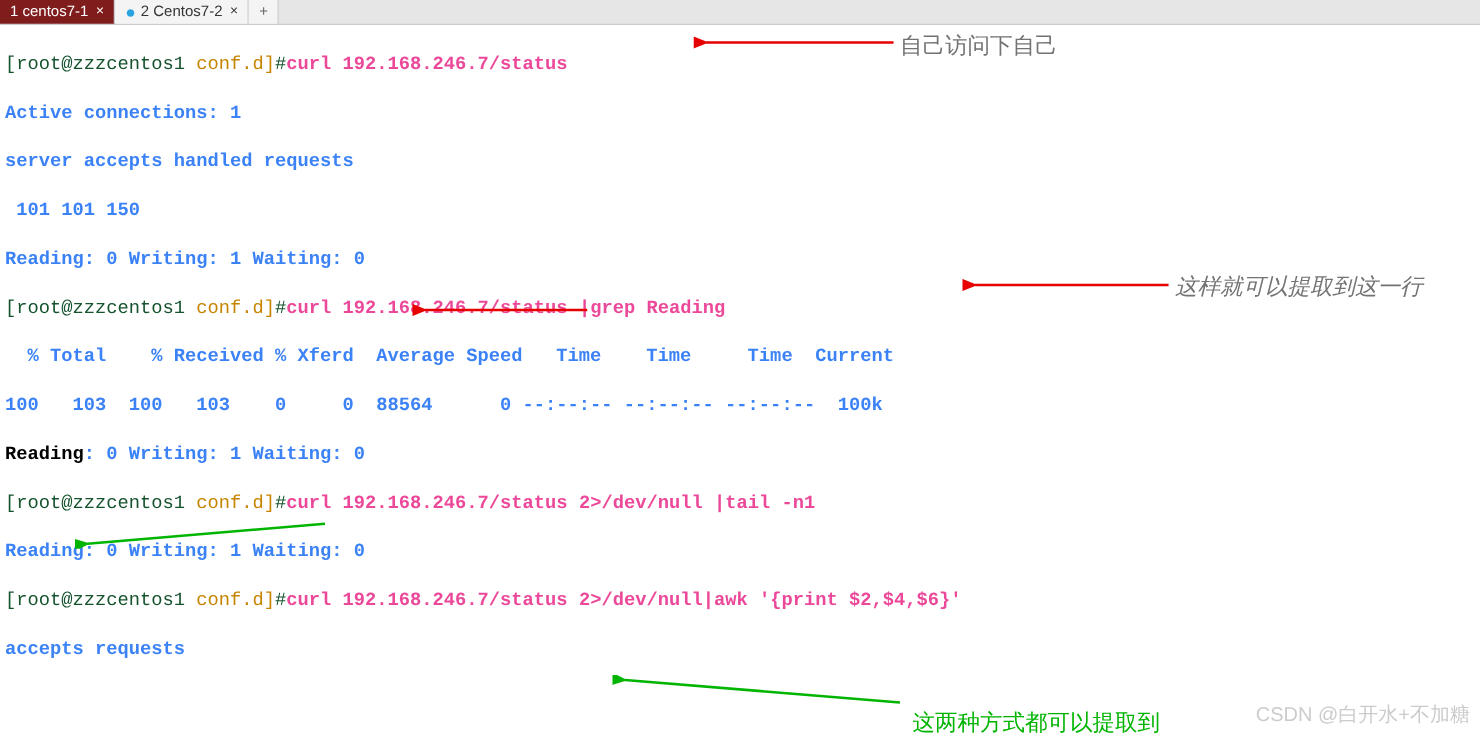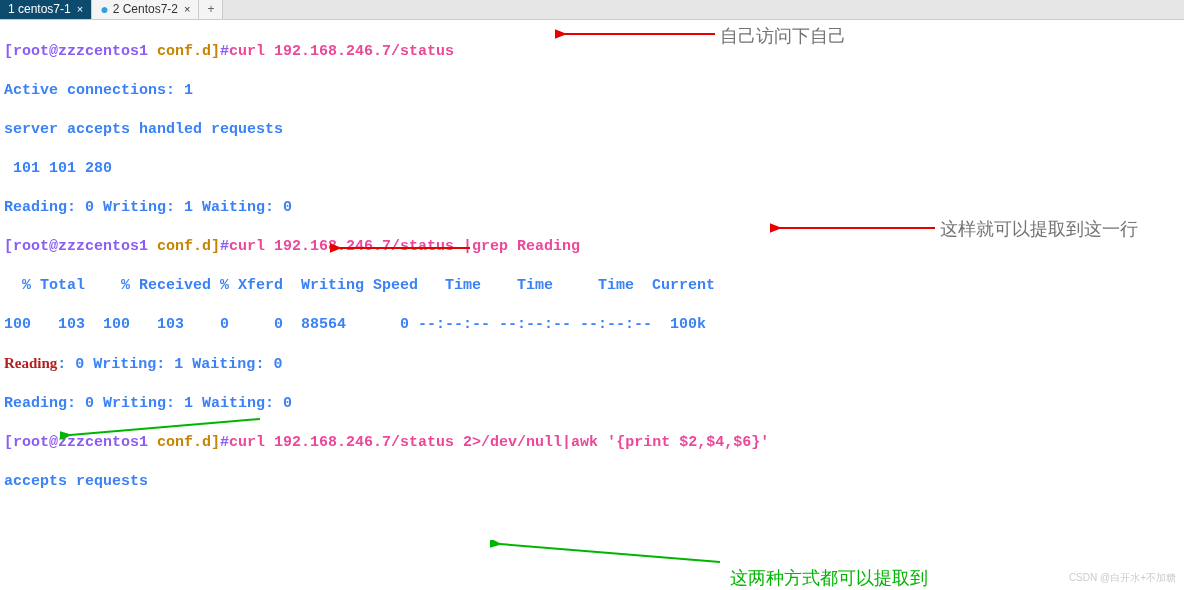--- a/index.html
+++ b/index.html
@@ -22,52 +22,52 @@
     font-size: 12px;
   }
   .tab {
     display: flex;
     align-items: center;
     padding: 0 8px;
     height: 100%;
     border-right: 1px solid #ccc;
     cursor: pointer;
   }
-  .tab.active { background: #0c4a6e; color: #fff; }
+  .tab.active { background: #7f1d1d; color: #fff; }
   .tab .close { margin-left: 6px; font-size: 11px; }
   .tab.inactive { background: #f4f4f4; color: #333; }
   .dot { color: #2aa3e0; margin-right: 4px; font-size: 14px; }
   .newtab {
     width: 24px; text-align: center; cursor: pointer;
     background: #f4f4f4; color: #666;
   }
   .term {
     padding: 2px 4px;
     white-space: pre;
     font-weight: bold;
   }
-  .prompt-user { color: #8b5cf6; font-weight: bold; text-align: right; }
-  .prompt-path { color: #c68400; font-weight: bold; }
+  .prompt-user { color: #14532d; font-weight: normal; text-align: right; }
+  .prompt-path { color: #c68400; font-weight: normal; }
   .cmd { color: #ec4899; font-weight: bold; }
   .out { color: #3b82f6; font-weight: bold; }
-  .hl { color: #b91c1c; font-weight: bold; font-family: Liberation Serif, serif; }
+  .hl { color: #000000; font-weight: bold; }
   .annotation {
     position: absolute;
     color: #737373;
     font-family: "SimSun","Microsoft YaHei",sans-serif;
     font-size: 18px;
     font-weight: normal;
   }
   .annotation.green { color: #00b400; }
   .watermark {
     position: absolute;
     right: 8px;
     bottom: 6px;
     color: #ccc;
-    font-size: 10px;
+    font-size: 16px;
     font-family: Arial,sans-serif;
   }
   svg.arrow { position: absolute; }
 </style>
 </head>
 <body>
 
 <div class="tabbar">
   <div class="tab active">
     <span>1 centos7-1</span>
@@ -78,38 +78,39 @@
     <span>2 Centos7-2</span>
     <span class="close">×</span>
   </div>
   <div class="tab newtab">+</div>
 </div>
 
 <div class="term">
 <div><span class="prompt-user">[root@zzzcentos1 </span><span class="prompt-path">conf.d]</span><span class="prompt-user">#</span><span class="cmd">curl 192.168.246.7/status</span></div>
 <div class="out">Active connections: 1 </div>
 <div class="out">server accepts handled requests</div>
-<div class="out"> 101 101 280 </div>
+<div class="out"> 101 101 150 </div>
 <div class="out">Reading: 0 Writing: 1 Waiting: 0 </div>
 <div><span class="prompt-user">[root@zzzcentos1 </span><span class="prompt-path">conf.d]</span><span class="prompt-user">#</span><span class="cmd">curl 192.168.246.7/status |grep Reading</span></div>
-<div class="out">  % Total    % Received % Xferd  Writing Speed   Time    Time     Time  Current</div>
+<div class="out">  % Total    % Received % Xferd  Average Speed   Time    Time     Time  Current</div>
 <div class="out">100   103  100   103    0     0  88564      0 --:--:-- --:--:-- --:--:--  100k</div>
 <div><span class="hl">Reading</span><span class="out">: 0 Writing: 1 Waiting: 0 </span></div>
+<div><span class="prompt-user">[root@zzzcentos1 </span><span class="prompt-path">conf.d]</span><span class="prompt-user">#</span><span class="cmd">curl 192.168.246.7/status 2&gt;/dev/null |tail -n1</span></div>
 <div class="out">Reading: 0 Writing: 1 Waiting: 0 </div>
 <div><span class="prompt-user">[root@zzzcentos1 </span><span class="prompt-path">conf.d]</span><span class="prompt-user">#</span><span class="cmd">curl 192.168.246.7/status 2&gt;/dev/null|awk '{print $2,$4,$6}'</span></div>
 <div class="out">accepts requests</div>
 
 
 
 
 
 </div>
 
 <div class="annotation" style="left:720px; top:25px;">自己访问下自己</div>
-<div class="annotation" style="left:940px; top:218px;">这样就可以提取到这一行</div>
+<div class="annotation" style="left:940px; top:218px;font-style:italic;">这样就可以提取到这一行</div>
 <div class="annotation green" style="left:730px; top:567px;">这两种方式都可以提取到</div>
 <div class="watermark">CSDN @白开水+不加糖</div>
 
 <svg class="arrow" style="left:555px; top:26px;" width="160" height="16">
   <defs>
       <marker id="ar" markerWidth="10" markerHeight="8" refX="1" refY="4" orient="auto">
         <polygon points="10,0 0,4 10,8" fill="#e60000"></polygon>
       </marker>
     </defs>
   <line x1="160" y1="8" x2="10" y2="8" stroke="#e60000" stroke-width="2" marker-end="url(#ar)"></line>

